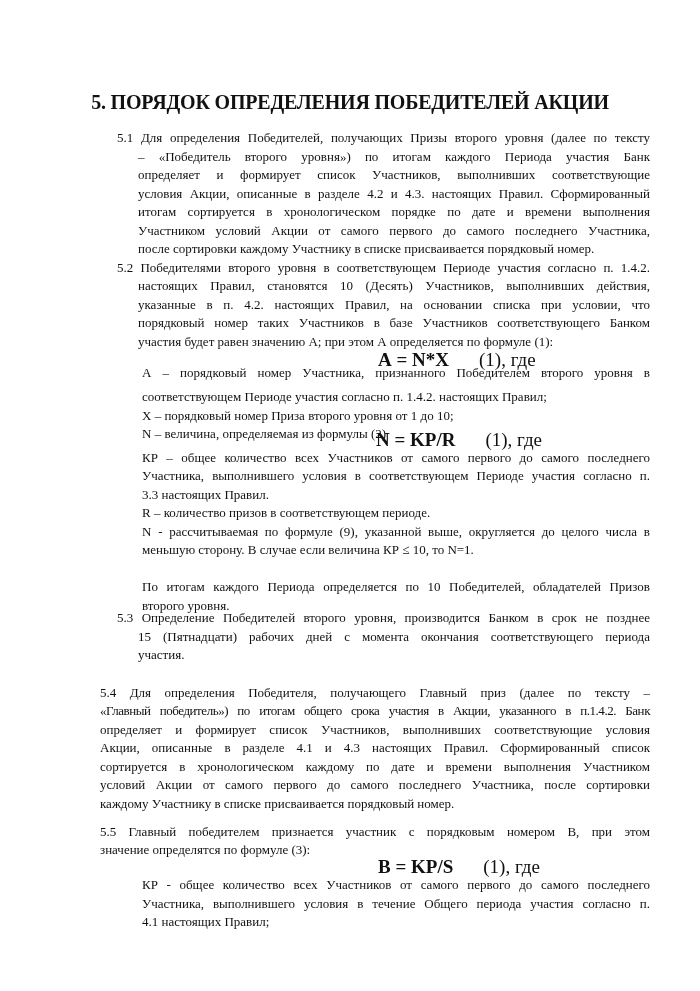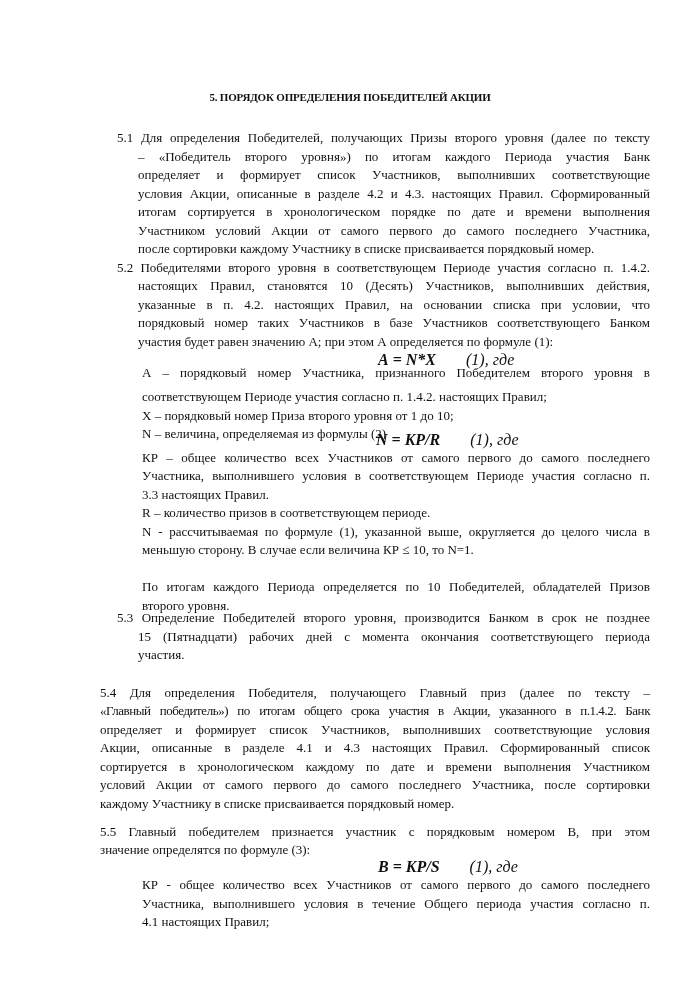--- a/index.html
+++ b/index.html
@@ -2,22 +2,22 @@
 <html><head>
 <meta charset="utf-8">
 <style>
   html, body { margin: 0; padding: 0; background: #ffffff; }
   body { width: 700px; height: 991px; position: relative; overflow: hidden;
          font-family: "Liberation Serif", "DejaVu Serif", serif; color: #111; }
   .page { position: absolute; left: 0; top: 0; width: 700px; height: 991px; }
   .ln { position: absolute; font-size: 13px; line-height: 18px; white-space: nowrap; }
   .just { text-align: justify; text-align-last: justify; white-space: normal; }
   .title { position: absolute; top: 91px; left: 0; width: 700px; text-align: center;
-           font-weight: bold; font-size: 11px; letter-spacing: -0.2px; }
-  .formula { position: absolute; font-size: 16px; line-height: 18px; white-space: nowrap; font-style: italic; }
+           font-weight: bold; font-size: 20px; letter-spacing: -0.2px; }
+  .formula { position: absolute; font-size: 19px; line-height: 18px; white-space: nowrap; }
   .formula b { font-weight: bold; }
   .formula .ref { margin-left: 30px; }
 </style>
 </head>
 <body>
 
 <div class="page">
 
   <div class="title">5. ПОРЯДОК ОПРЕДЕЛЕНИЯ ПОБЕДИТЕЛЕЙ АКЦИИ</div>
 
@@ -48,21 +48,21 @@
     <div class="ln" style="left:142px;top:425px">N – величина, определяемая из формулы (2)</div>
 
     <div class="formula" style="left:376px;top:431px;top:431px">
       <b>N = KP/R</b><span class="ref">(1), где</span>
     </div>
 
     <div class="ln just" style="left:142px;top:449px;width:508px">КР – общее количество всех Участников от самого первого до самого последнего</div>
     <div class="ln just" style="left:142px;top:467px;width:508px">Участника, выполнившего условия в соответствующем Периоде участия согласно п.</div>
     <div class="ln" style="left:142px;top:486px">3.3 настоящих Правил.</div>
     <div class="ln" style="left:142px;top:504px">R – количество призов в соответствующем периоде.</div>
-    <div class="ln just" style="left:142px;top:523px;width:508px">N - рассчитываемая по формуле (1), указанной выше, округляется до целого числа в</div>
+    <div class="ln just" style="left:142px;top:523px;width:508px">N - рассчитываемая по формуле (9), указанной выше, округляется до целого числа в</div>
     <div class="ln" style="left:142px;top:541px">меньшую сторону. В случае если величина КР ≤ 10, то N=1.</div>
 
     <div class="ln just" style="left:142px;top:578px;width:508px">По итогам каждого Периода определяется по 10 Победителей, обладателей Призов</div>
     <div class="ln" style="left:142px;top:597px">второго уровня.</div>
   </div>
 
   <div>
     <div class="ln just" style="left:117px;top:607px;width:533px;top:609px">5.3 Определение Победителей второго уровня, производится Банком в срок не позднее</div>
     <div class="ln just" style="left:138px;top:628px;width:512px">15 (Пятнадцати) рабочих дней с момента окончания соответствующего периода</div>
     <div class="ln" style="left:138px;top:646px">участия.</div>

